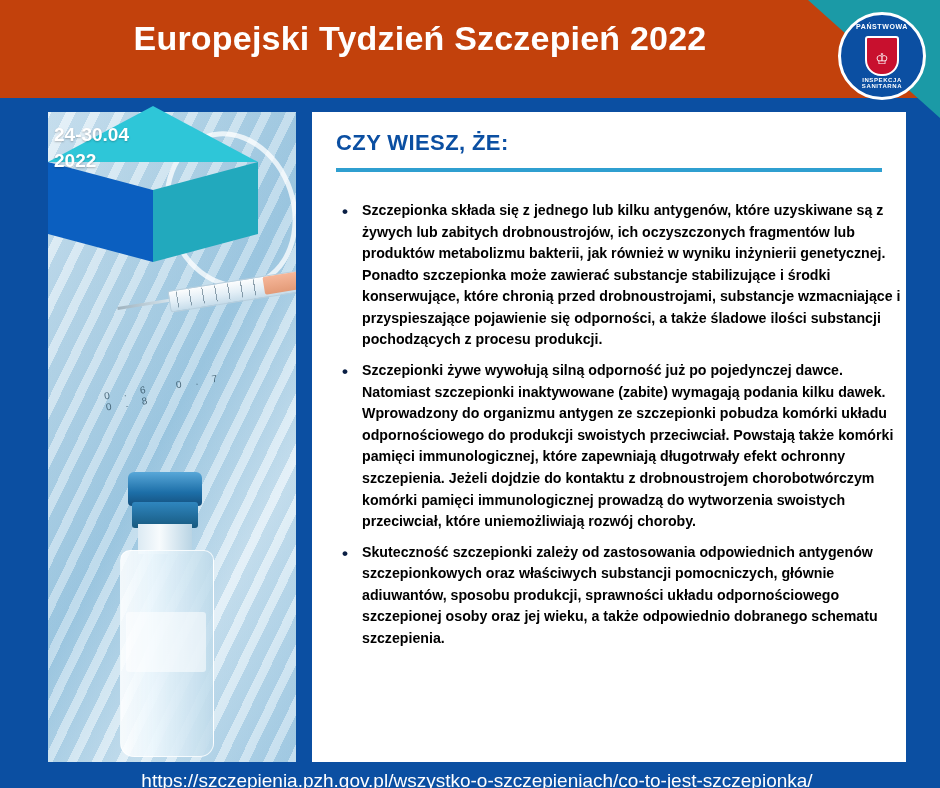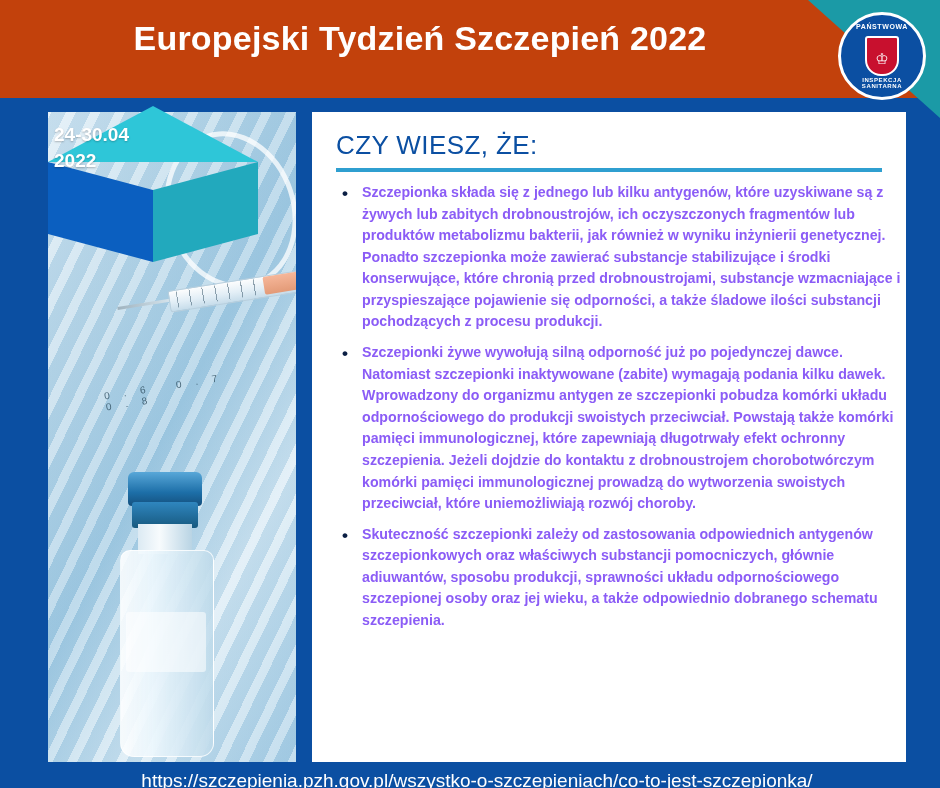--- a/index.html
+++ b/index.html
@@ -105,40 +105,40 @@
     top: 112px;
     width: 594px;
     height: 650px;
     background: #ffffff;
   }
   .card-title {
     position: absolute;
     left: 24px;
     top: 18px;
     color: #0b4fa2;
-    font-size: 26px;
-    font-weight: normal;
+    font-size: 22px;
+    font-weight: bold;
     letter-spacing: 0.4px;
   }
   .title-rule {
     position: absolute;
     left: 24px;
     top: 56px;
     width: 546px;
     height: 4px;
     background: #2f9fd0;
   }
   .bullets {
     position: absolute;
     left: 24px;
-    top: 70px;
+    top: 88px;
     width: 552px;
     margin: 0;
     padding: 0 0 0 22px;
-    color: #8b5cf6;
+    color: #000000;
     font-size: 14.2px;
     font-weight: bold;
     line-height: 1.52;
     list-style: none;
   }
   .bullets li {
     position: relative;
     margin-bottom: 9px;
     padding-left: 4px;
   }

